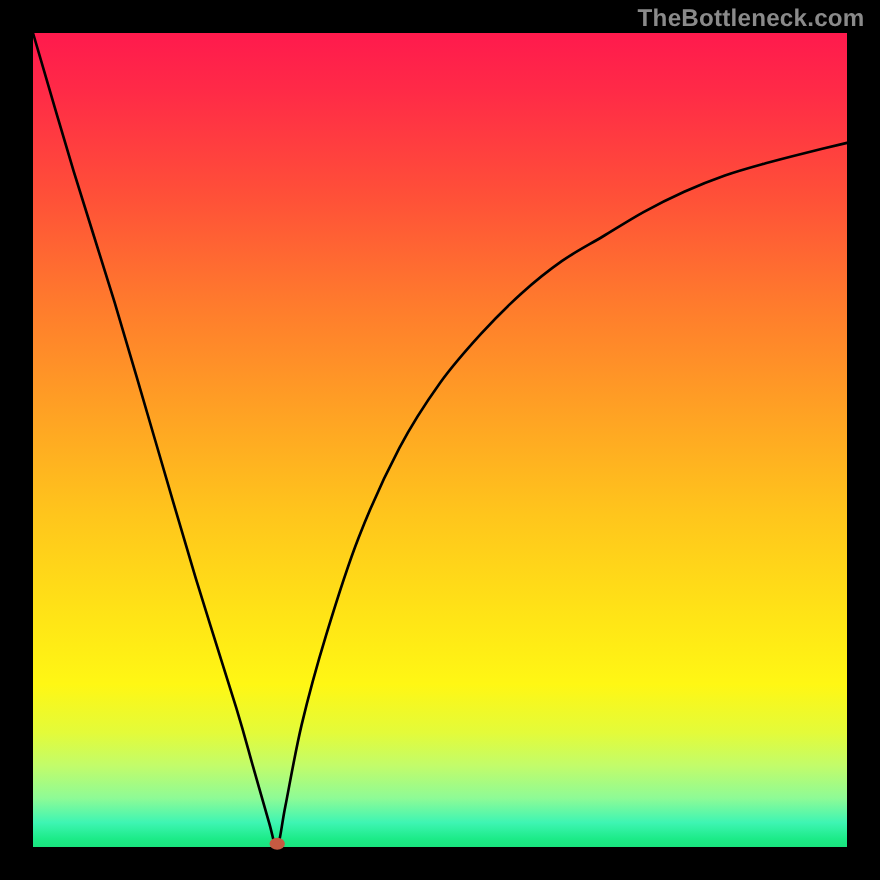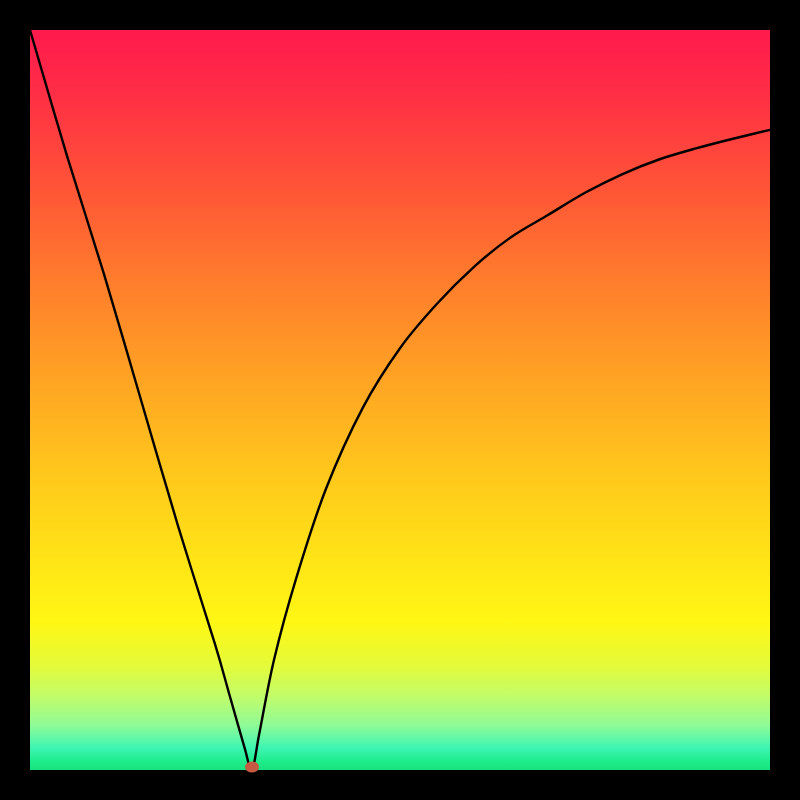--- a/index.html
+++ b/index.html
@@ -67,13 +67,14 @@
 <body>
 
 <div class="frame">
   <div class="plot"></div>
 
   <svg class="curve" viewBox="0 0 740 740" preserveAspectRatio="none">
     <path id="curve-path" fill="none" stroke="#000" stroke-width="2.4" stroke-linecap="round" stroke-linejoin="round" d="M 0 0 C 5.92 20.12800000000001, 25.16 86.72800000000007, 37 125.80000000000007 C 48.84 164.87200000000007, 62.16 205.128, 74 244.2 C 85.84 283.272, 99.16 329.744, 111 370 C 122.84 410.256, 136.16 456.72799999999995, 148 495.79999999999995 C 159.84 534.872, 176.712 586.9680000000001, 185 614.2 C 193.288 641.432, 195.06400000000002 649.424, 199.8 666 C 204.536 682.576, 211.048 705.9599999999999, 214.6 717.8 C 218.152 729.64, 219.632 742.3679999999999, 222 740 C 224.368 737.6320000000001, 225.848 720.76, 229.4 703 C 232.952 685.24, 238.28000000000003 653.864, 244.20000000000002 629 C 250.12 604.136, 258.11199999999997 574.832, 266.4 547.6 C 274.688 520.368, 285.344 486.03200000000004, 296 458.8 C 306.656 431.568, 321.16 399.896, 333 377.40000000000003 C 344.84 354.90400000000005, 358.15999999999997 334.77600000000007, 370 318.20000000000005 C 381.84000000000003 301.624, 395.1600000000001 286.824, 407.00000000000006 273.8 C 418.84000000000003 260.776, 432.16 247.45599999999996, 444 236.79999999999995 C 455.84 226.14399999999995, 469.16 215.48800000000003, 481 207.20000000000005 C 492.84 198.91200000000006, 506.16 192.104, 518 185 C 529.84 177.896, 543.16 169.31199999999995, 555 162.79999999999995 C 566.84 156.28799999999995, 580.16 149.62799999999996, 592 144.29999999999995 C 603.84 138.97199999999995, 617.16 133.644, 629 129.5 C 640.84 125.35600000000001, 654.16 121.71519999999998, 666 118.39999999999998 C 677.84 115.08479999999997, 691.16 111.73999999999997, 703 108.77999999999997 C 714.84 105.81999999999998, 734.08 101.32079999999998, 740 99.89999999999998"></path>
     <ellipse id="min-marker" class="marker" rx="7" ry="5.5" cx="222" cy="737"></ellipse>
   </svg>
 
+  <div class="watermark">TheBottleneck.com</div>
 </div>
 
 </body></html>

